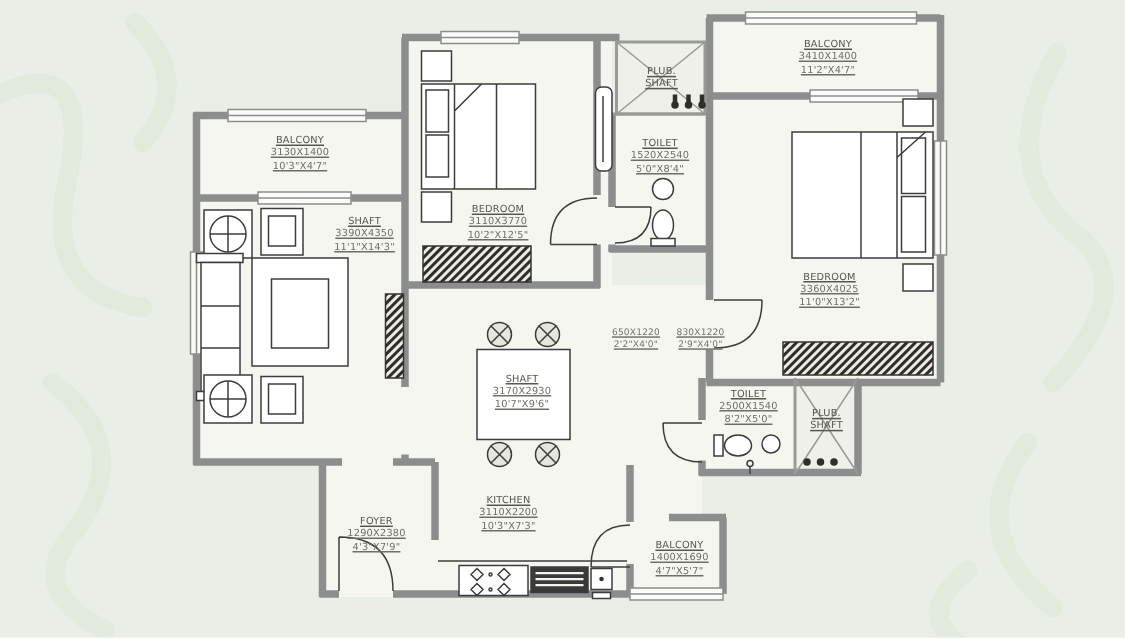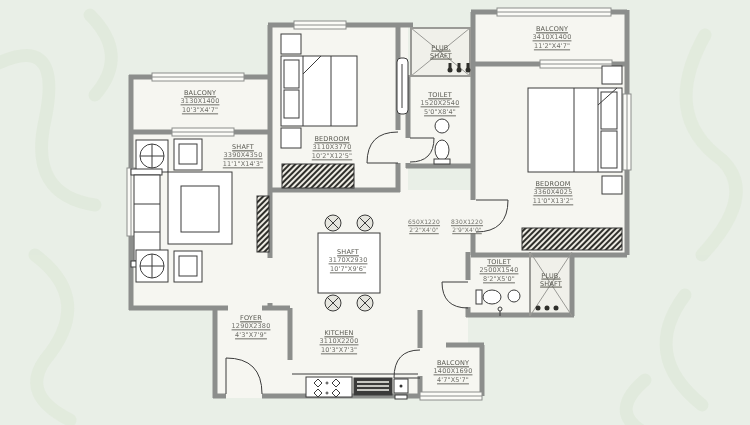--- a/index.html
+++ b/index.html
@@ -314,21 +314,21 @@
     <span class="nm">TOILET</span>
     <span>2500X1540</span>
     <span>8'2"X5'0"</span>
   </div>
 
   <div class="lbl" style="left:551px;top:280px">
     <span class="nm">PLUB.</span>
     <span class="nm">SHAFT</span>
   </div>
 
-  <div class="lbl" style="left:251px;top:327px">
+  <div class="lbl" style="left:251px;top:356px">
     <span class="nm">FOYER</span>
     <span>1290X2380</span>
     <span>4'3"X7'9"</span>
   </div>
 
   <div class="lbl" style="left:339px;top:342px">
     <span class="nm">KITCHEN</span>
     <span>3110X2200</span>
     <span>10'3"X7'3"</span>
   </div>

